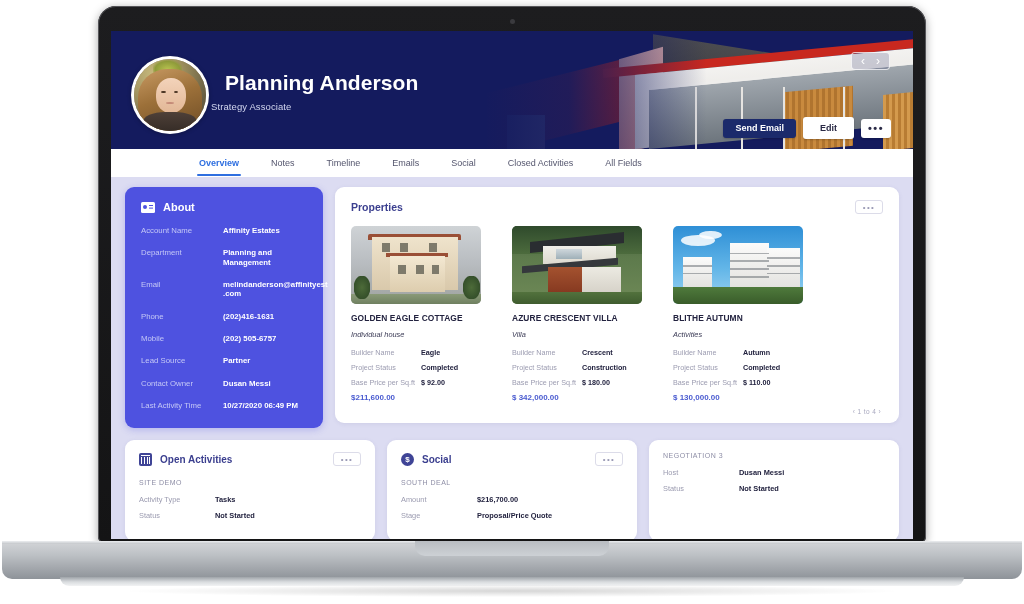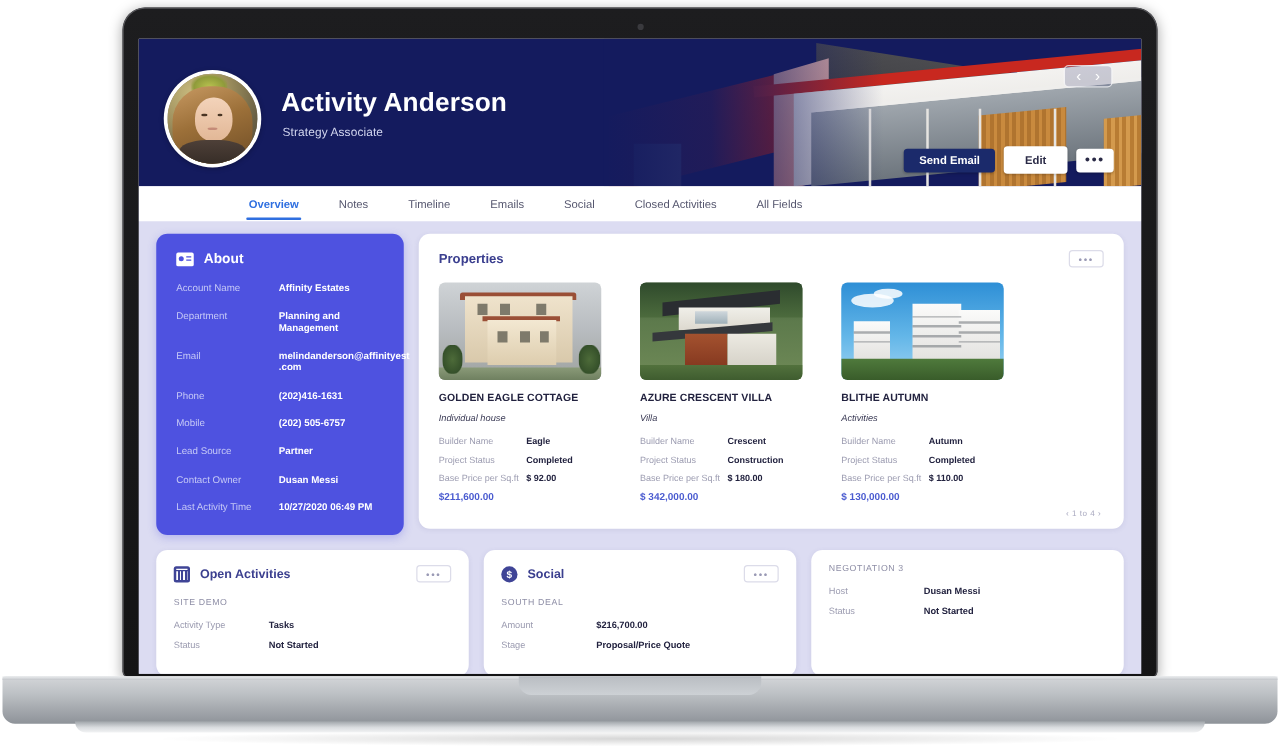--- a/index.html
+++ b/index.html
@@ -151,21 +151,21 @@
   .av-mouth { position:absolute; left:45%; top:60%; width:11%; height:3%;
     border-radius:50%; background:#c58b78; }
   .av-body { position:absolute; left:12%; bottom:-8%; width:76%; height:34%;
     border-radius: 40% 40% 0 0; background: linear-gradient(180deg,#4e4038 0%,#2f2722 100%); }
 
   .h-name {
     position: absolute; left: 114px; top: 40px; z-index: 4;
     color: #fff; font-size: 21px; font-weight: 600; letter-spacing: .1px;
   }
   .h-role {
-    position: absolute; left: 115px; top: 70px; z-index: 4;
+    position: absolute; left: 100px; top: 70px; z-index: 4;
     color: #d2d6ef; font-size: 9.5px; letter-spacing: .1px;
   }
   .nav-arrows {
     position: absolute; right: 23px; top: 21px; z-index: 5;
     display: flex; align-items: center; gap: 1px;
     border: 1.2px solid rgba(255,255,255,.75); border-radius: 4px;
     padding: 2px 4px; background: rgba(20,27,94,.18);
   }
   .nav-arrows span { color: #fff; font-size: 12px; line-height: 12px; padding: 0 5px; cursor: pointer; }
   .h-actions {
@@ -349,21 +349,21 @@
             <div class="av-leaf"></div>
             <div class="av-hair"></div>
             <div class="av-face"></div>
             <div class="av-eye l"></div>
             <div class="av-eye r"></div>
             <div class="av-mouth"></div>
             <div class="av-body"></div>
           </div>
         </div>
 
-        <div class="h-name">Activity Anderson</div>
+        <div class="h-name">Planning Anderson</div>
         <div class="h-role">Strategy Associate</div>
 
         <div class="nav-arrows">
           <span>‹</span>
           <span>›</span>
         </div>
 
         <div class="h-actions">
           <div class="btn btn-primary">Send Email</div>
           <div class="btn btn-light">Edit</div>

